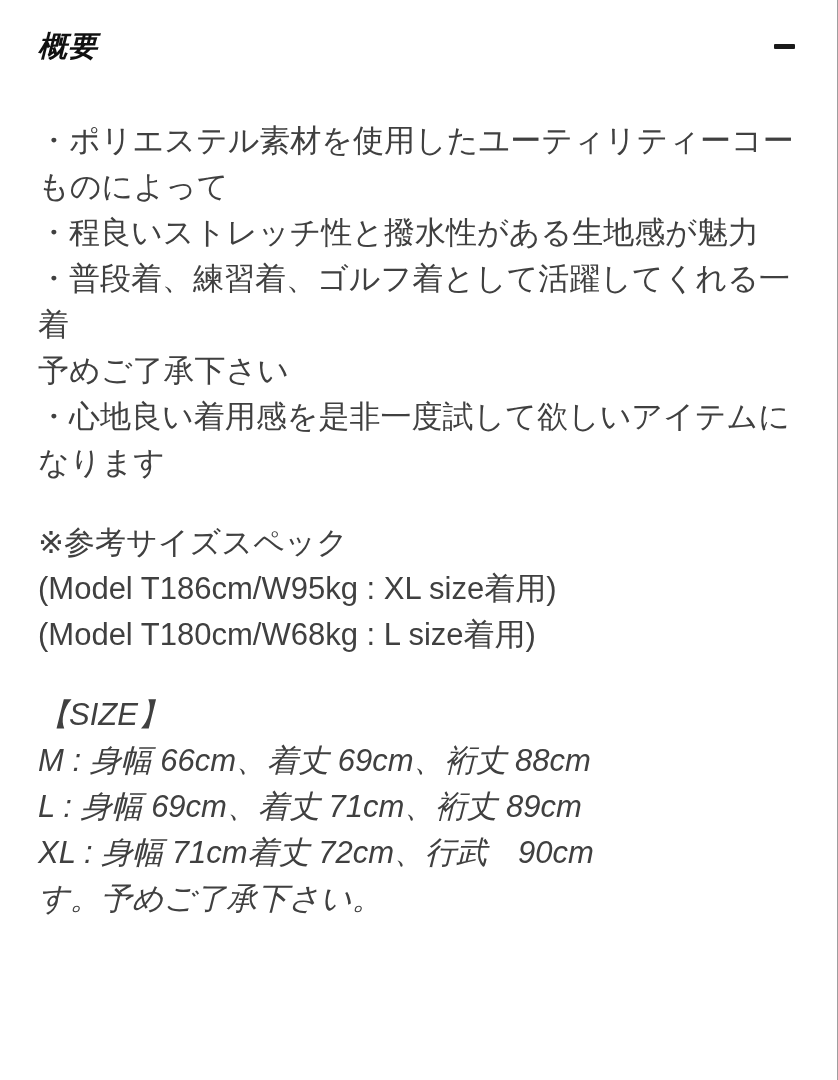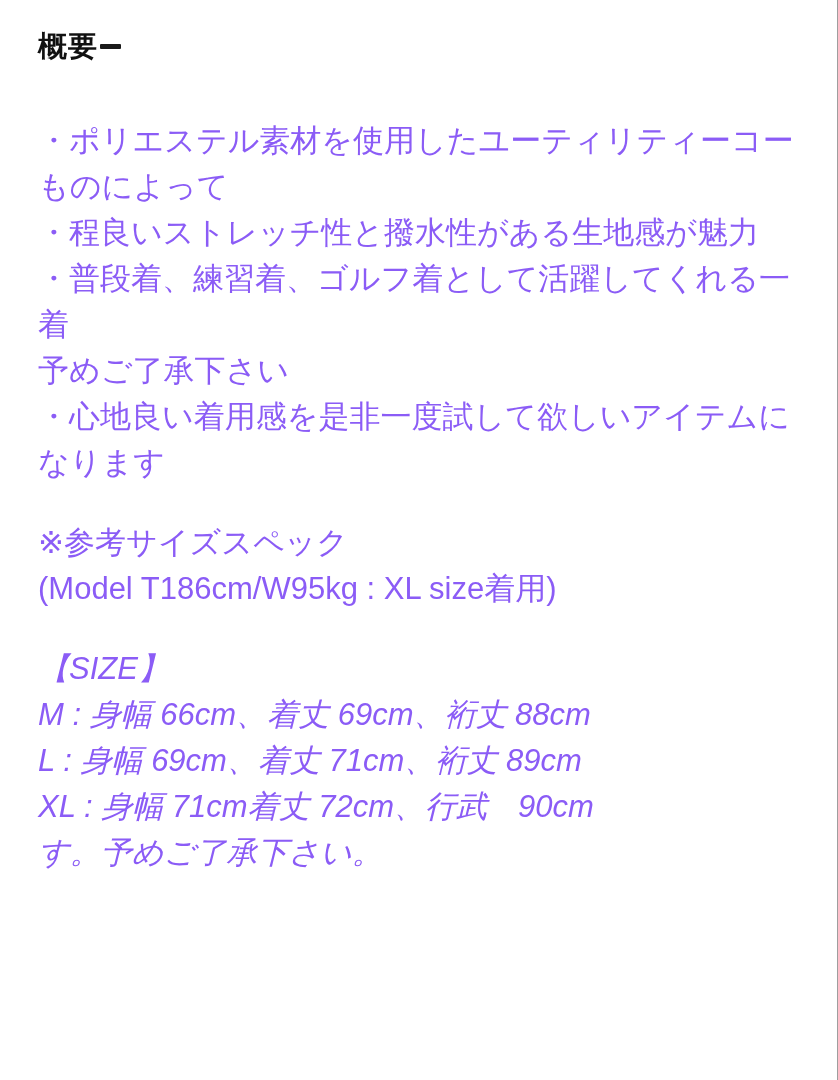--- a/index.html
+++ b/index.html
@@ -17,22 +17,24 @@
   }
   .page {
     box-sizing: border-box;
     width: 100%;
     height: 100%;
     padding: 26px 40px 0 38px;
   }
   .accordion-header {
     display: flex;
     align-items: center;
+    justify-content: space-between;
     height: 40px;
     cursor: pointer;
+    font-style: italic;
   }
   .section-title {
     font-size: 29px;
     font-weight: 700;
     color: #111111;
     line-height: 40px;
     letter-spacing: 1px;
   }
   .collapse-button {
     background: none;
@@ -57,21 +59,21 @@
     margin: 0 0 34px 0;
   }
   .para:last-child {
     margin-bottom: 9px;
     font-style: italic;
   }
   .line {
     font-size: 31px;
     line-height: 46px;
     white-space: nowrap;
-    color: #8b5cf6;
+    color: #404040;
   }
 </style>
 </head>
 <body>
 
 <div class="page">
 
   <div class="accordion-header">
     <div class="section-title">概要</div>
     <button class="collapse-button">
@@ -88,20 +90,21 @@
         <div class="line">・普段着、練習着、ゴルフ着として活躍してくれる一</div>
         <div class="line">着</div>
         <div class="line">予めご了承下さい</div>
         <div class="line">・心地良い着用感を是非一度試して欲しいアイテムに</div>
         <div class="line">なります</div>
       </div>
 
     <div class="para">
         <div class="line">※参考サイズスペック</div>
         <div class="line">(Model T186cm/W95kg : XL size着用)</div>
+        <div class="line">(Model T180cm/W68kg : L size着用)</div>
       </div>
 
     <div class="para">
         <div class="line">【SIZE】</div>
         <div class="line">M : 身幅 66cm、着丈 69cm、裄丈 88cm</div>
         <div class="line">L : 身幅 69cm、着丈 71cm、裄丈 89cm</div>
         <div class="line">XL : 身幅 71cm着丈 72cm、行武　90cm</div>
         <div class="line">す。予めご了承下さい。</div>
       </div>
 

